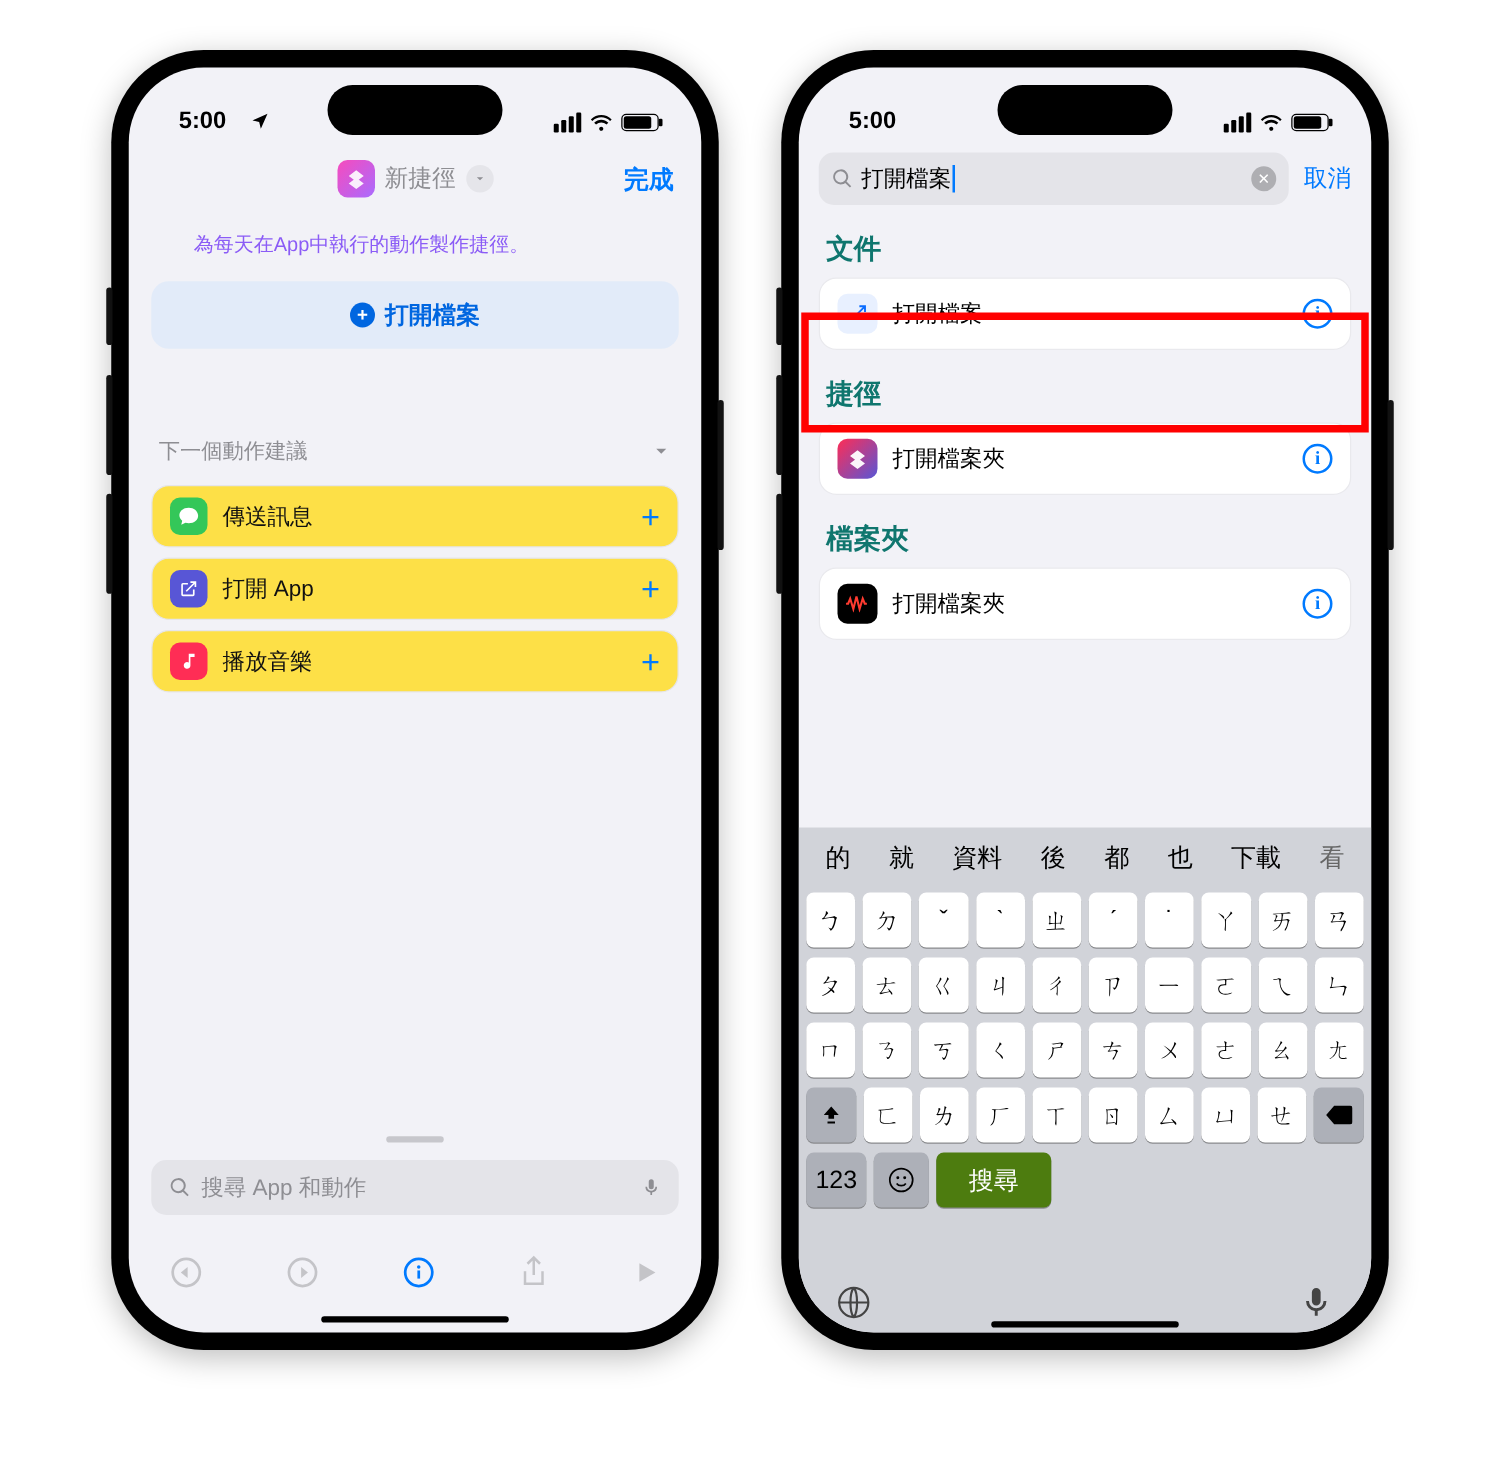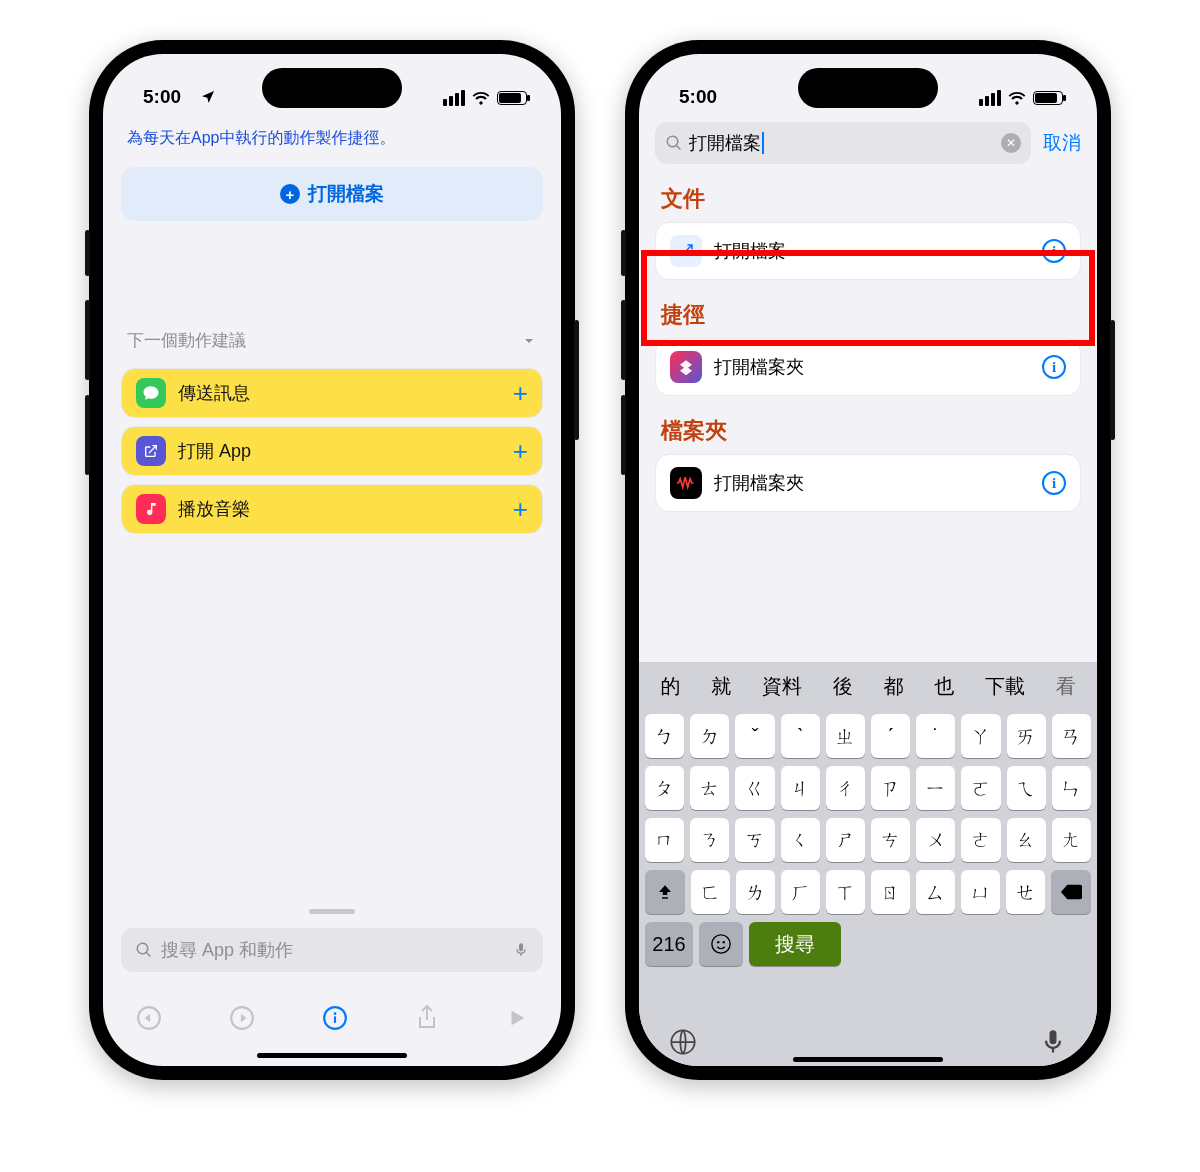--- a/index.html
+++ b/index.html
@@ -76,30 +76,30 @@
     position:relative; padding:0 20px;
   }
   .nav-title { display:flex; align-items:center; gap:8px; color:#8e8e93; font-size:19px; font-weight:500;}
   .sc-icon {
     width:30px;height:30px;border-radius:8px;
     background:linear-gradient(135deg,#f74bbd,#a96bff);
     display:flex;align-items:center;justify-content:center;color:#fff;font-size:14px;
   }
   .chev-circ {width:22px;height:22px;border-radius:50%;background:#e5e5ea;display:flex;align-items:center;justify-content:center;color:#8e8e93;font-size:12px;}
   .done {position:absolute;right:22px;color:#007aff;font-size:20px;font-weight:600;}
-  .caption {color:#1d4ed8;font-size:16px;padding:14px 24px 18px;}
+  .caption {color:#8b5cf6;font-size:16px;padding:14px 24px 18px;margin-left:28px;}
   .add-action {
     margin:0 18px;background:#e2ebf9;border-radius:14px;height:54px;
     display:flex;align-items:center;justify-content:center;gap:8px;
     color:#0066e0;font-size:19px;font-weight:600;
   }
   .plus-circ{width:20px;height:20px;border-radius:50%;background:#0066e0;color:#fff;display:flex;align-items:center;justify-content:center;font-size:15px;line-height:1;}
   .sec-head {
     display:flex;align-items:center;justify-content:space-between;
-    padding:0 24px;margin-top:108px;color:#8e8e93;font-size:17px;
+    padding:0 24px;margin-top:70px;color:#8e8e93;font-size:17px;
   }
   .rows { padding: 8px 18px 0; }
   .row {
     background:#fde047;border:1px solid #e5e5ea;border-radius:14px;height:50px;
     display:flex;align-items:center;padding:0 14px;margin-top:8px;
     font-size:18px;font-weight:500;color:#111;
   }
   .row .app-ico{width:30px;height:30px;border-radius:8px;margin-right:12px;display:flex;align-items:center;justify-content:center;color:#fff;font-size:16px;}
   .row .add{margin-left:auto;color:#007aff;font-size:26px;font-weight:300;}
   .ico-msg{background:#34c759;} .ico-app{background:#5856d6;} .ico-music{background:#ff2d55;}
@@ -120,21 +120,21 @@
   
   .r-top { padding:8px 16px 0; display:flex; align-items:center; gap:12px;}
   .r-search {
     flex:1;height:42px;background:#e4e4e9;border-radius:12px;
     display:flex;align-items:center;padding:0 10px;color:#000;font-size:18px;
   }
   .r-search .mag{color:#8e8e93;margin-right:6px;}
   .r-search .cursor{display:inline-block;width:2px;height:22px;background:#007aff;margin-left:1px;}
   .r-search .clr{margin-left:auto;width:20px;height:20px;border-radius:50%;background:#aeaeb2;color:#fff;display:flex;align-items:center;justify-content:center;font-size:12px;}
   .cancel{color:#007aff;font-size:19px;text-align:right;}
-  .sec-title{padding:20px 22px 8px;font-size:22px;font-weight:700;color:#c2410c;}
+  .sec-title{padding:20px 22px 8px;font-size:22px;font-weight:700;color:#0f766e;}
   .card {
     margin:0 16px;background:#fff;border-radius:14px;height:58px;
     display:flex;align-items:center;padding:0 14px;font-size:18px;font-weight:500;
     border:1px solid #e9e9ed;
   }
   .card .app-ico{width:32px;height:32px;border-radius:8px;margin-right:12px;display:flex;align-items:center;justify-content:center;color:#fff;}
   .ico-file{background:#e8f0ff;color:#0a6cff;}
   .ico-sc2{background:linear-gradient(135deg,#ff2d55,#5856d6);}
   .ico-voice{background:#000;}
   .info{margin-left:auto;width:24px;height:24px;border:2px solid #007aff;border-radius:50%;color:#007aff;display:flex;align-items:center;justify-content:center;font-size:15px;font-weight:600;font-family:Georgia,serif;}
@@ -185,20 +185,36 @@
           </div>
         <svg class="wifi" viewBox="0 0 24 24">
             <path fill="#000" d="M12 20c1 0 2-.9 2-2s-1-2-2-2-2 .9-2 2 1 2 2 2zm-5-6c2.8-2.8 7.2-2.8 10 0l1.8-1.8c-3.8-3.8-9.8-3.8-13.6 0L7 14zm-3.5-3.5c4.7-4.7 12.3-4.7 17 0L22 9c-5.5-5.5-14.5-5.5-20 0l1.5 1.5z"></path>
           </svg>
         <div class="batt">
             <i></i>
           </div>
       </div>
     </div>
 
+    <div class="nav">
+      <div class="nav-title">
+        <span class="sc-icon">
+          <svg width="18" height="18" viewBox="0 0 24 24">
+              <path fill="#fff" d="M12 3l8 6-8 6-8-6 8-6zm0 8l8 6-8 6-8-6 8-6z" opacity=".9"></path>
+            </svg>
+        </span>
+        <span>新捷徑</span>
+        <span class="chev-circ">
+          <svg width="10" height="10" viewBox="0 0 24 24">
+              <path fill="#8e8e93" d="M6 9l6 6 6-6z"></path>
+            </svg>
+        </span>
+      </div>
+      <span class="done">完成</span>
+    </div>
 
     <div class="caption">為每天在App中執行的動作製作捷徑。</div>
 
     <div class="add-action">
       <span class="plus-circ">+</span>
       <span>打開檔案</span>
     </div>
 
     <div class="sec-head">
       <span>下一個動作建議</span>
@@ -413,21 +429,21 @@
             <div class="key">ㄝ</div>
           </div>
         <div class="key del" style="flex:0 0 40px;background:#adb0b8;">
           <svg width="22" height="18" viewBox="0 0 24 18">
               <path fill="#000" d="M8 1h14a2 2 0 0 1 2 2v12a2 2 0 0 1-2 2H8l-7-8 7-8zm4 4l3 3 3-3 1.4 1.4-3 3 3 3L18 14l-3-3-3 3-1.4-1.4 3-3-3-3L12 5z"></path>
             </svg>
         </div>
       </div>
       <style>.krowdel{display:flex;gap:6px;padding:0 6px;margin-bottom:8px;}</style>
       <div class="krow r6">
-        <div class="key k123">216</div>
+        <div class="key k123">123</div>
         <div class="key emoji">
           <svg width="22" height="22" viewBox="0 0 24 24">
               <circle cx="12" cy="12" r="10" fill="none" stroke="#000" stroke-width="1.5"></circle>
               <circle cx="9" cy="10" r="1.3" fill="#000"></circle>
               <circle cx="15" cy="10" r="1.3" fill="#000"></circle>
               <path d="M8 15c1 1.5 2.5 2 4 2s3-.5 4-2" fill="none" stroke="#000" stroke-width="1.5"></path>
             </svg>
         </div>
         <div class="key ret">搜尋</div>
       </div>

